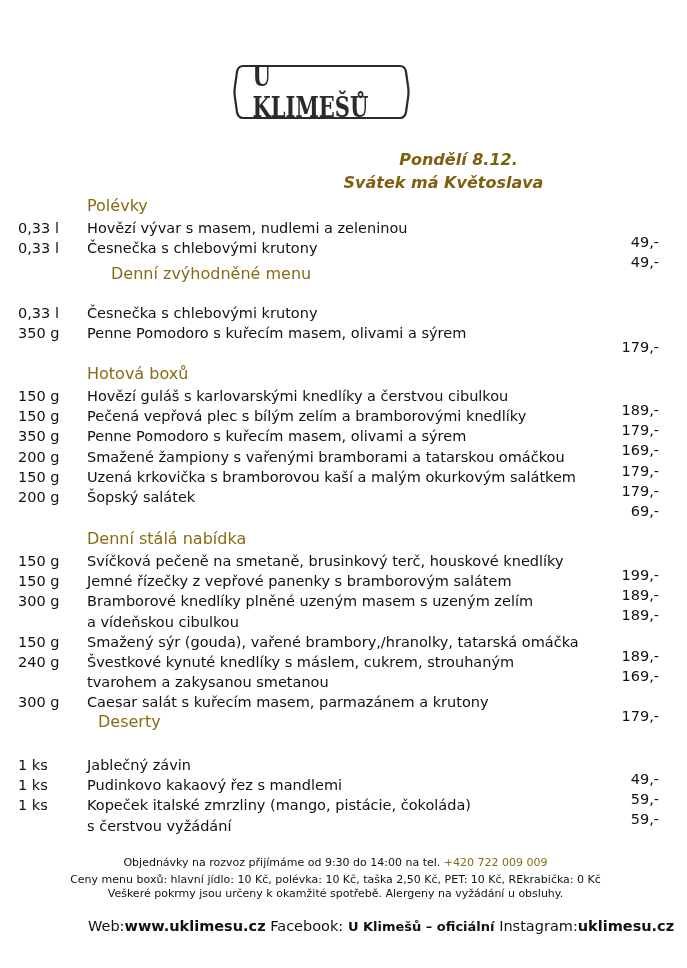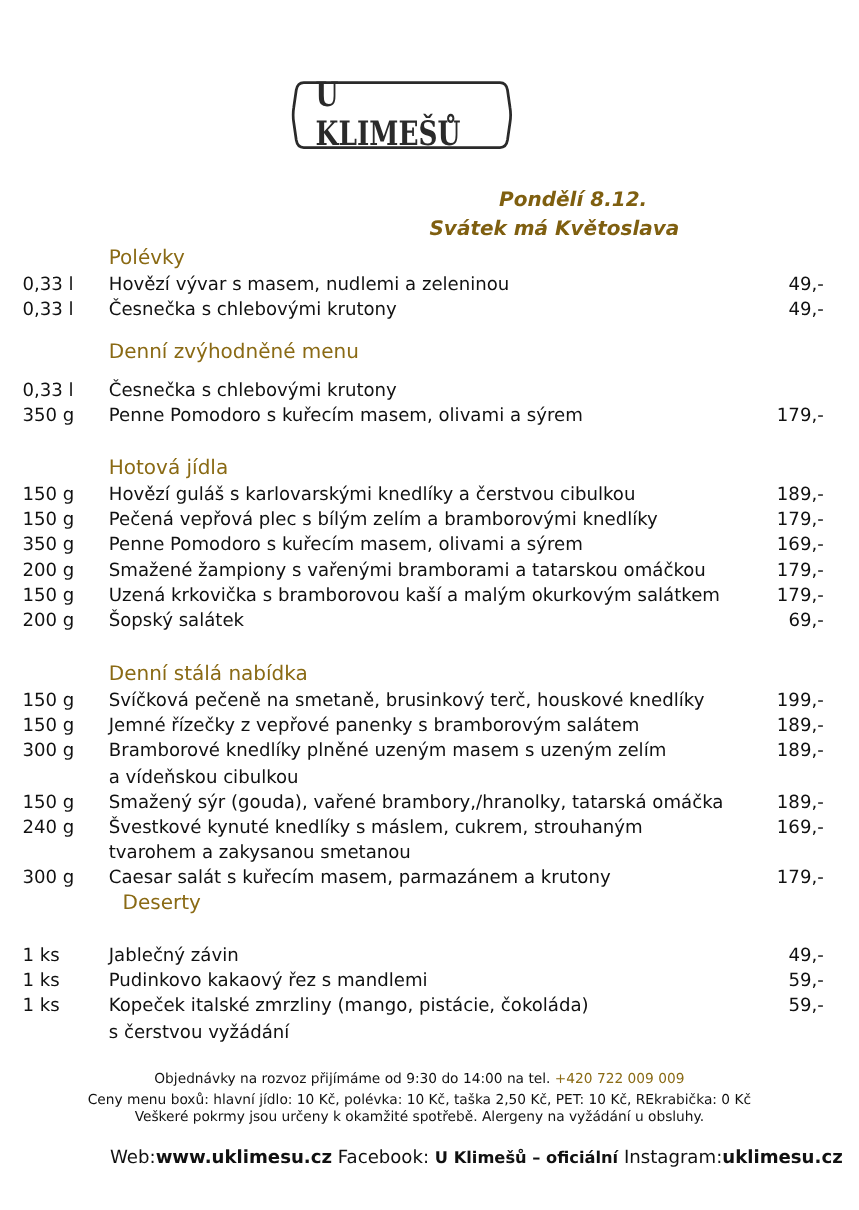--- a/index.html
+++ b/index.html
@@ -24,21 +24,21 @@
       color: #7f5f10; font-weight: bold; font-size: 16px; font-style: italic;
     }
     .date-line1 { top: 150px; left: 330px; width: 257px; position: absolute; }
     .date-line2 { top: 173px; position: absolute; }
     .section-title {
       position: absolute; left: 87px; color: #8a6a14; font-size: 16px;
     }
     .row { position: absolute; left: 0; width: 687px; font-size: 14.5px; line-height: 20px; }
     .qty { position: absolute; left: 18px; }
     .name { position: absolute; left: 87px; width: 520px; }
-    .price { position: absolute; left: 614px; width: 45px; text-align: right; }
+    .price { position: absolute; left: 614px; width: 45px; text-align: right; margin-top: 14px; }
     .footer {
       position: absolute; left: 0; width: 671px; text-align: center; font-size: 11px; color: #111;
     }
     .footer .accent { color: #8a6a14; }
     .links {
       position: absolute; left: 88px; top: 918px; font-size: 14.5px; white-space: nowrap;
     }
     .links b { font-weight: bold; }
   </style>
 </head>
@@ -59,32 +59,32 @@
     <div class="row" style="top: 218px;">
       <span class="qty">0,33 l</span>
       <span class="name">Hovězí vývar s masem, nudlemi a zeleninou</span>
       <span class="price">49,-</span>
     </div>
     <div class="row" style="top: 238.2px;">
       <span class="qty">0,33 l</span>
       <span class="name">Česnečka s chlebovými krutony</span>
       <span class="price">49,-</span>
     </div>
-    <div class="section-title" style="top: 271px;">Denní zvýhodněné menu</div>
+    <div class="section-title" style="top: 264px; margin-left: 24px;">Denní zvýhodněné menu</div>
     <div class="row" style="top: 303px;">
       <span class="qty">0,33 l</span>
       <span class="name">Česnečka s chlebovými krutony</span>
       <span class="price"></span>
     </div>
     <div class="row" style="top: 323.2px;">
       <span class="qty">350 g</span>
       <span class="name">Penne Pomodoro s kuřecím masem, olivami a sýrem</span>
       <span class="price">179,-</span>
     </div>
-    <div class="section-title" style="top: 364px;">Hotová jídla</div>
+    <div class="section-title" style="top: 364px;">Hotová boxů</div>
     <div class="row" style="top: 386px;">
       <span class="qty">150 g</span>
       <span class="name">Hovězí guláš s karlovarskými knedlíky a čerstvou cibulkou</span>
       <span class="price">189,-</span>
     </div>
     <div class="row" style="top: 406.2px;">
       <span class="qty">150 g</span>
       <span class="name">Pečená vepřová plec s bílým zelím a bramborovými knedlíky</span>
       <span class="price">179,-</span>
     </div>

